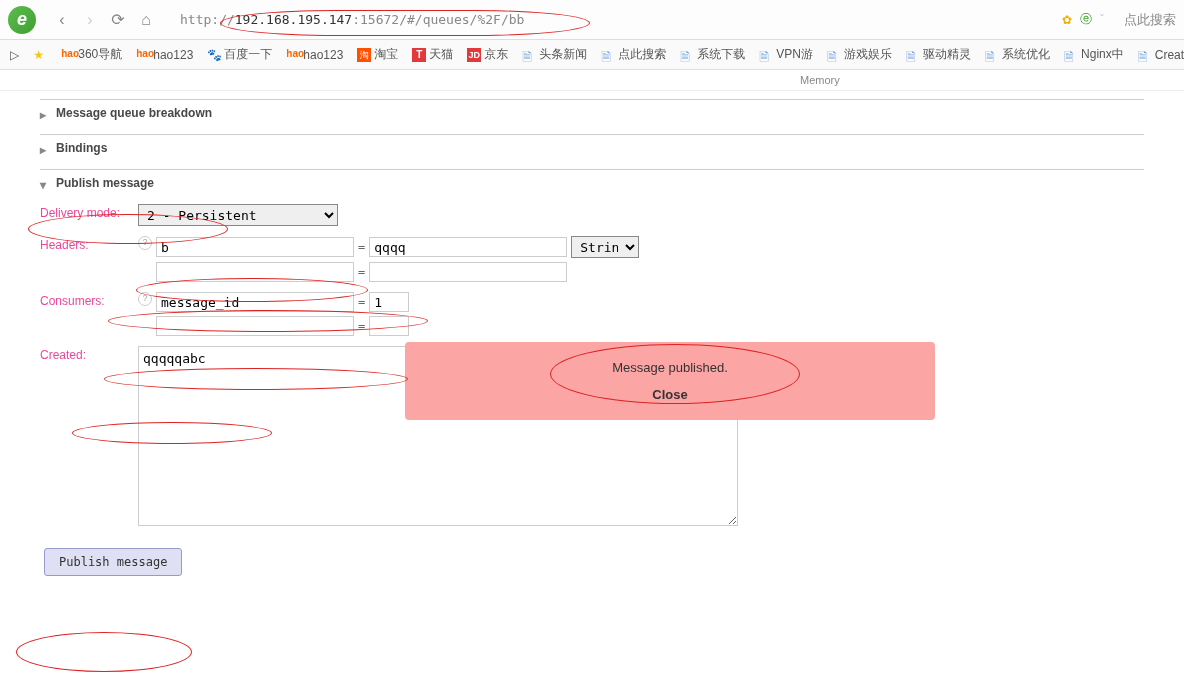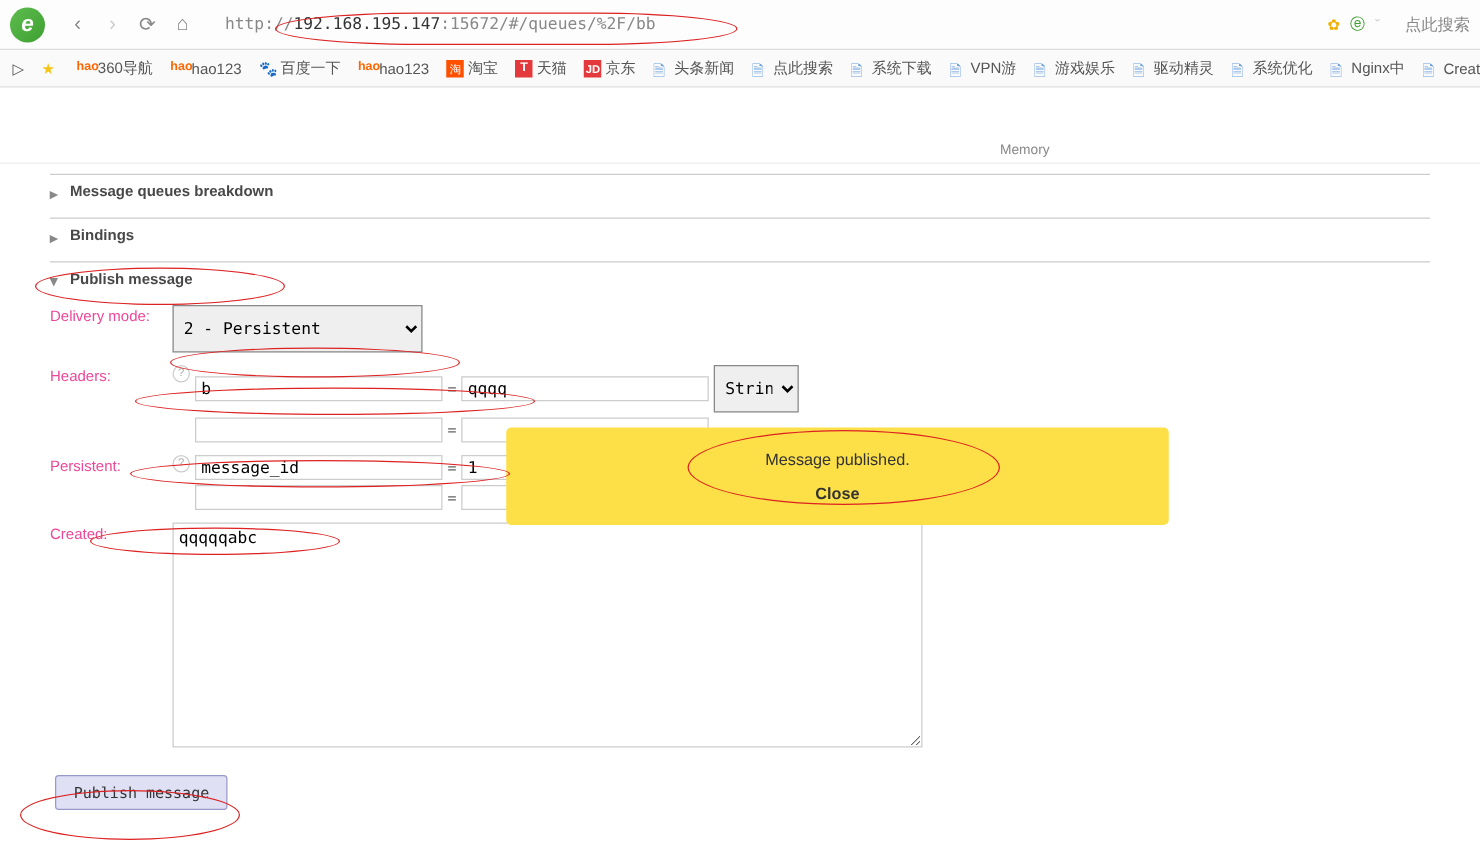--- a/index.html
+++ b/index.html
@@ -21,54 +21,54 @@
     .bm-icon { width: 14px; height: 14px; display: inline-block; }
     .bm-icon.star { color: #f5c518; }
     .bm-icon.hao { color: #f60; font-size: 10px; font-weight: bold; }
     .bm-icon.baidu { color: #2d6ff4; }
     .bm-icon.tb { background: #ff5000; color: #fff; font-size: 9px; text-align: center; line-height: 14px; }
     .bm-icon.t { background: #e4393c; color: #fff; font-size: 10px; text-align: center; line-height: 14px; font-weight: bold; }
     .bm-icon.jd { background: #e4393c; color: #fff; font-size: 9px; text-align: center; line-height: 14px; font-weight: bold; }
     .bm-icon.page { color: #6a9fde; }
     
     
-    .content { padding: 0 0 20px 0; margin-top: 40px; }
+    .content { padding: 0 0 20px 0; }
     .top-stats { display: flex; gap: 20px; padding: 4px 40px; font-size: 11px; color: #888; border-bottom: 1px solid #eee; }
     .top-stats span { margin-left: 380px; }
     
     .section { margin: 8px 40px; }
     .section-header { display: flex; align-items: center; gap: 6px; padding: 6px 0; font-weight: bold; color: #484848; border-top: 1px solid #ccc; cursor: pointer; }
     .section-header.expanded { border-bottom: none; }
     .arrow { width: 10px; height: 10px; display: inline-block; color: #888; }
     .arrow.right::before { content: "▸"; }
     .arrow.down::before { content: "▾"; }
     
     .publish-body { padding: 8px 0; }
     .hint { font-size: 12px; color: #555; margin-bottom: 16px; }
     .hint b { font-weight: bold; color: #333; }
     
     .form-row { display: flex; align-items: flex-start; margin-bottom: 10px; }
     .form-label { display: inline-block; width: 98px; text-align: left; padding-right: 6px; color: #ec4899; padding-top: 2px; }
     .help-icon { display: inline-block; width: 14px; height: 14px; border: 1px solid #ccc; border-radius: 50%; font-size: 9px; text-align: center; color: #aaa; margin-right: 4px; }
     
-    select { font-family: monospace; font-size: 13px; padding: 1px 4px; border: 1px solid #888; height: 38px; }
+    select { font-family: monospace; font-size: 13px; padding: 1px 4px; border: 1px solid #888; height: 22px; }
     select.wide { width: 200px; }
     select.narrow { width: 68px; }
     
     .kv-rows { display: flex; flex-direction: column; gap: 4px; }
     .kv-row { display: flex; align-items: center; gap: 4px; }
     .kv-input { font-family: monospace; font-size: 13px; border: 1px solid #ccc; padding: 2px 4px; height: 20px; width: 198px; }
     .eq { font-family: monospace; color: #666; }
     
     textarea { font-family: monospace; font-size: 13px; border: 1px solid #ccc; padding: 4px; width: 600px; height: 180px; resize: both; }
     
     .publish-btn { margin: 12px 0 0 4px; padding: 6px 14px; background: #e0e0f5; border: 1px solid #9999cc; border-radius: 3px; font-family: monospace; font-size: 12px; cursor: pointer; color: #333; }
     
     
-    .notification { position: absolute; top: 342px; left: 405px; width: 530px; background: #fde047; border-radius: 4px; padding: 18px; text-align: center; }
+    .notification { position: absolute; top: 342px; left: 405px; width: 530px; background: #fca5a5; border-radius: 4px; padding: 18px; text-align: center; }
     .notification .msg { color: #333; font-size: 13px; margin-bottom: 12px; }
     .notification .close { color: #333; font-size: 13px; font-weight: bold; cursor: pointer; }
     
     
     .annot { position: absolute; border: 1.5px solid #d22; border-radius: 50%; pointer-events: none; }
   </style>
 </head>
 <body>
 
 <div class="browser-bar">
@@ -162,21 +162,21 @@
 </div>
 
 <div class="content">
   <div class="top-stats">
     <span><span>Memory</span>&nbsp;&nbsp;&nbsp;</span>
   </div>
 
   <div class="section">
     <div class="section-header">
       <span class="arrow right"></span>
-      <span>Message queues breakdown</span>
+      <span>Message queue breakdown</span>
     </div>
   </div>
 
   <div class="section">
     <div class="section-header">
       <span class="arrow right"></span>
       <span>Bindings</span>
     </div>
   </div>
 
@@ -207,21 +207,21 @@
           </div>
           <div class="kv-row">
             <input class="kv-input" style="">
             <span class="eq">=</span>
             <input class="kv-input" style="">
           </div>
         </div>
       </div>
 
       <div class="form-row">
-        <span class="form-label">Persistent:</span>
+        <span class="form-label">Consumers:</span>
         <span class="help-icon">?</span>
         <div class="kv-rows">
           <div class="kv-row">
             <input class="kv-input" value="message_id" style="">
             <span class="eq">=</span>
             <input class="kv-input" style="width: 40px;" value="1">
           </div>
           <div class="kv-row">
             <input class="kv-input" style="">
             <span class="eq">=</span>

